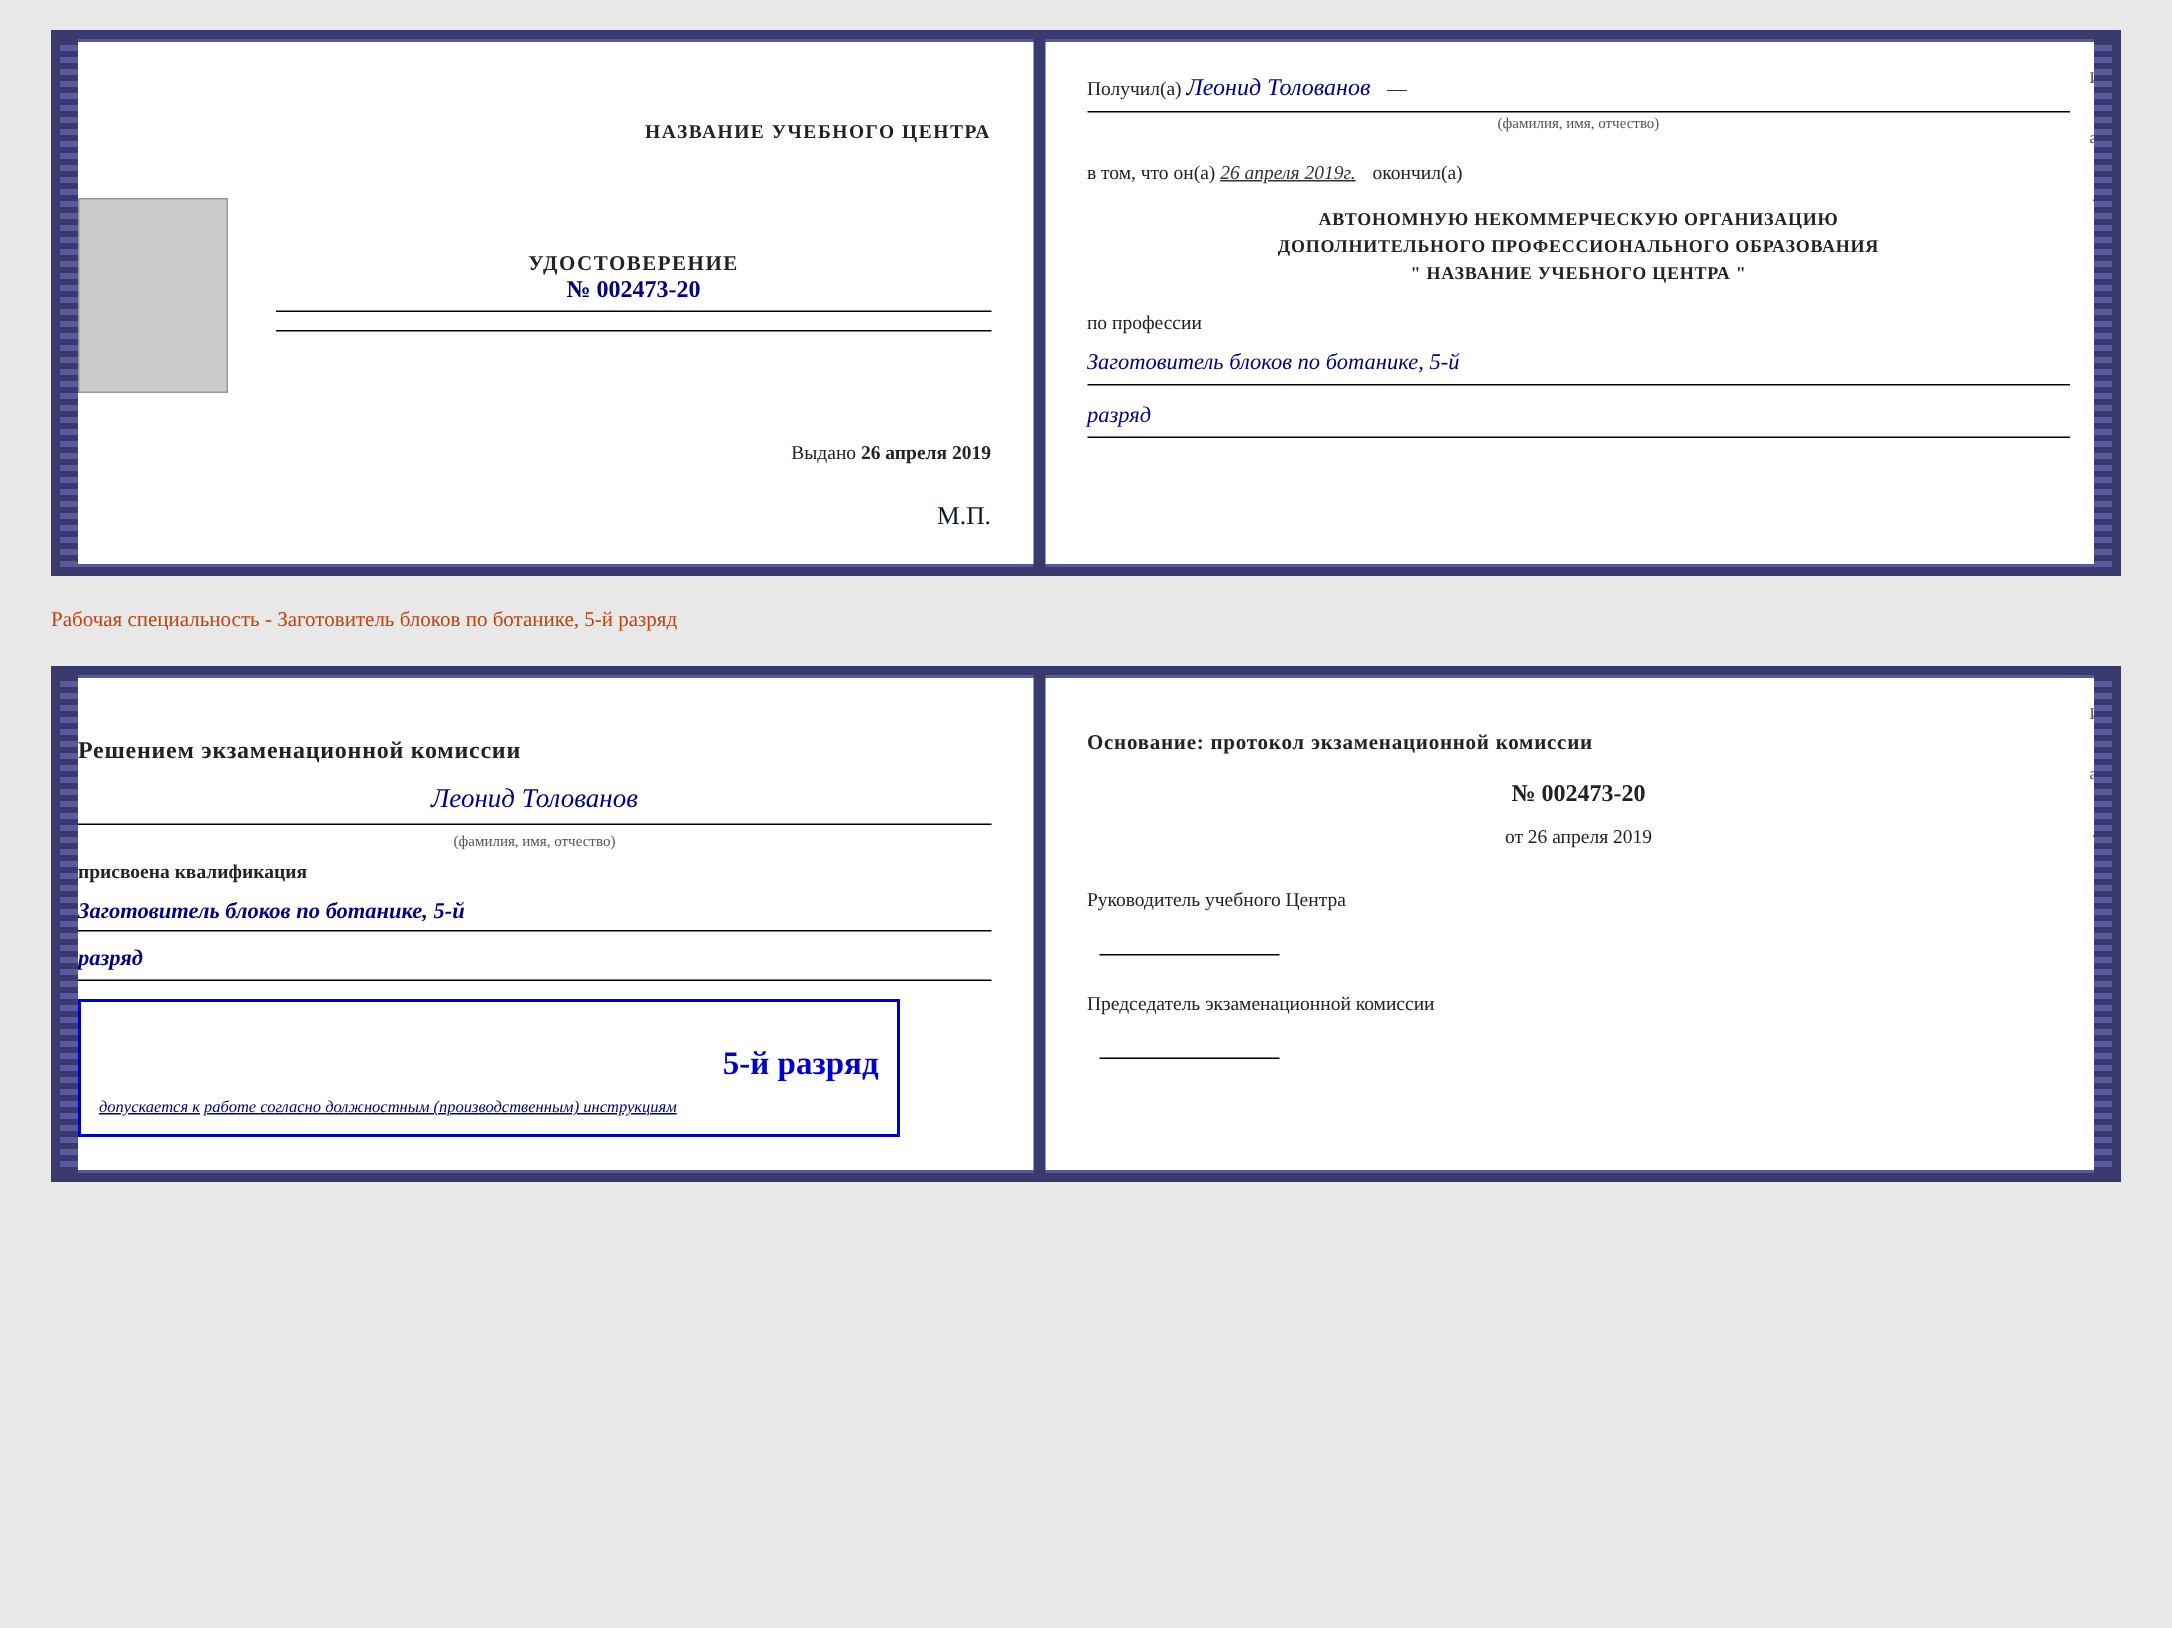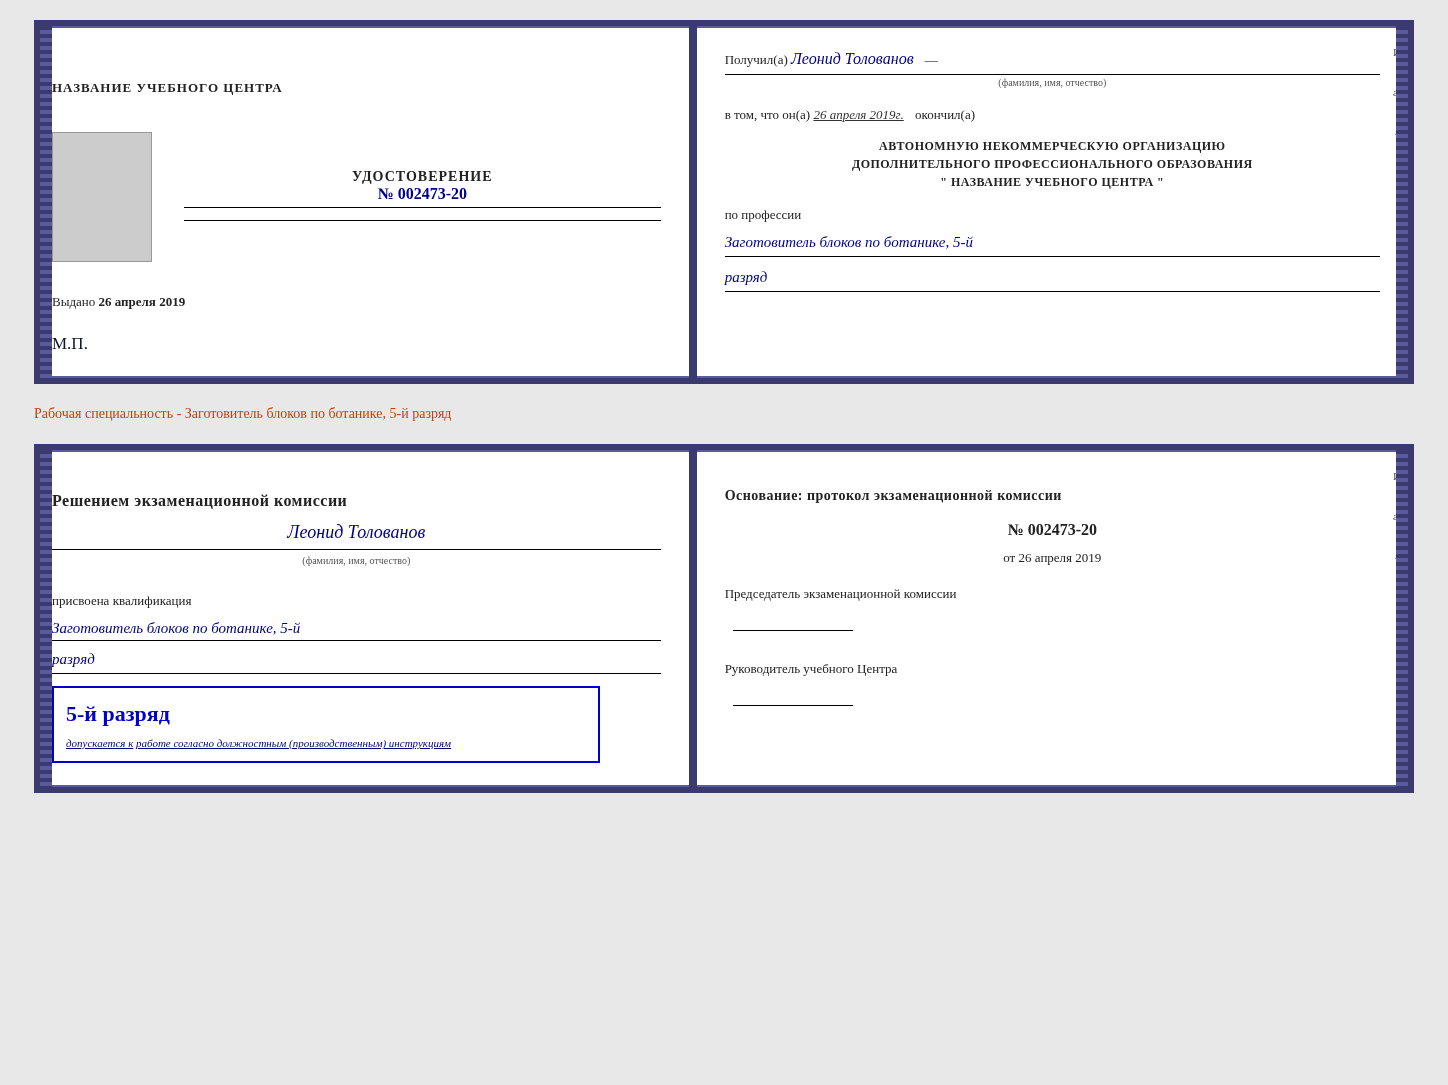--- a/index.html
+++ b/index.html
@@ -60,21 +60,21 @@
         180deg,
         #3a3a6e 0px, #3a3a6e 4px,
         #5a5a9e 4px, #5a5a9e 8px
       );
     }
 
     
     .upper-left {
       display: flex;
       flex-direction: column;
-      align-items: flex-start;
+      align-items: flex-end;
       gap: 16px;
     }
 
     .training-center-label {
       font-size: 13px;
       letter-spacing: 1px;
       text-align: center;
       color: #222;
       font-weight: bold;
       margin-top: 30px;
@@ -226,21 +226,22 @@
       font-size: 18px;
       font-family: 'Brush Script MT', cursive;
       color: #000080;
       font-style: italic;
       text-align: center;
       margin-top: 6px;
     }
 
     .qualification-text {
       font-size: 13px;
-      margin-top: 20px;
+      margin-top: 0;
+      font-weight: bold;
     }
 
     .qualification-name {
       font-size: 15px;
       font-family: 'Brush Script MT', cursive;
       color: #000080;
       font-style: italic;
       display: block;
       border-bottom: 1px solid #000;
       margin-top: 4px;
@@ -262,21 +263,22 @@
       border: 2px solid #0000cc;
       padding: 8px 12px;
       margin-top: 12px;
       width: 90%;
     }
 
     .stamp-rank {
       font-size: 22px;
       font-weight: bold;
       color: #0000cc;
-      text-align: left;
+      text-align: right;
+      margin-top: 15px;
     }
 
     .stamp-admit {
       font-size: 11px;
       color: #000080;
       margin-top: 4px;
     }
 
     .stamp-admit span {
       text-decoration: underline;
@@ -470,29 +472,29 @@
         <div class="protocol-number">
           <span>№</span>
           <span>002473-20</span>
         </div>
 
         <div class="protocol-date">
           <span>от</span>
           <span>26 апреля 2019</span>
         </div>
 
-        <div class="signature-block">
-          <div>Председатель экзаменационной комиссии</div>
+        <div class="signature-block" style="margin-top: 20px;">
+          <div>Руководитель учебного Центра</div>
           <div style="margin-top: 6px;">
             <span class="signature-line"></span>
           </div>
         </div>
 
-        <div class="signature-block" style="margin-top: 20px;">
-          <div>Руководитель учебного Центра</div>
+        <div class="signature-block">
+          <div>Председатель экзаменационной комиссии</div>
           <div style="margin-top: 6px;">
             <span class="signature-line"></span>
           </div>
         </div>
       </div>
 
       <div class="right-edge-marks">
         <span>И</span>
         <span>а</span>
         <span>←</span>

